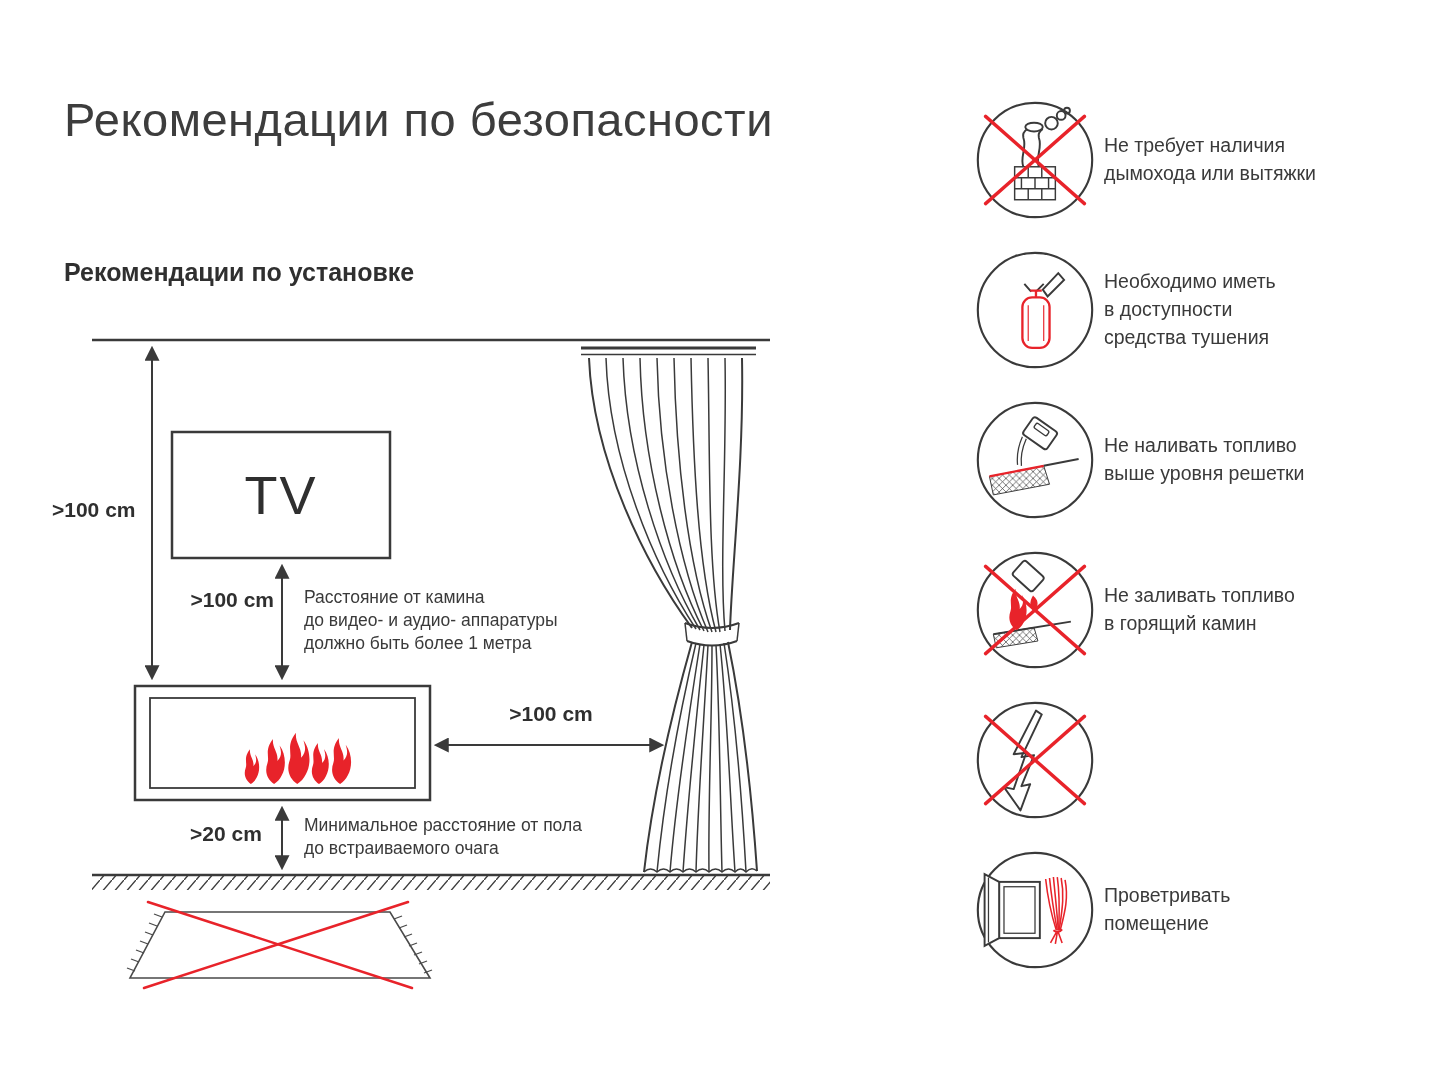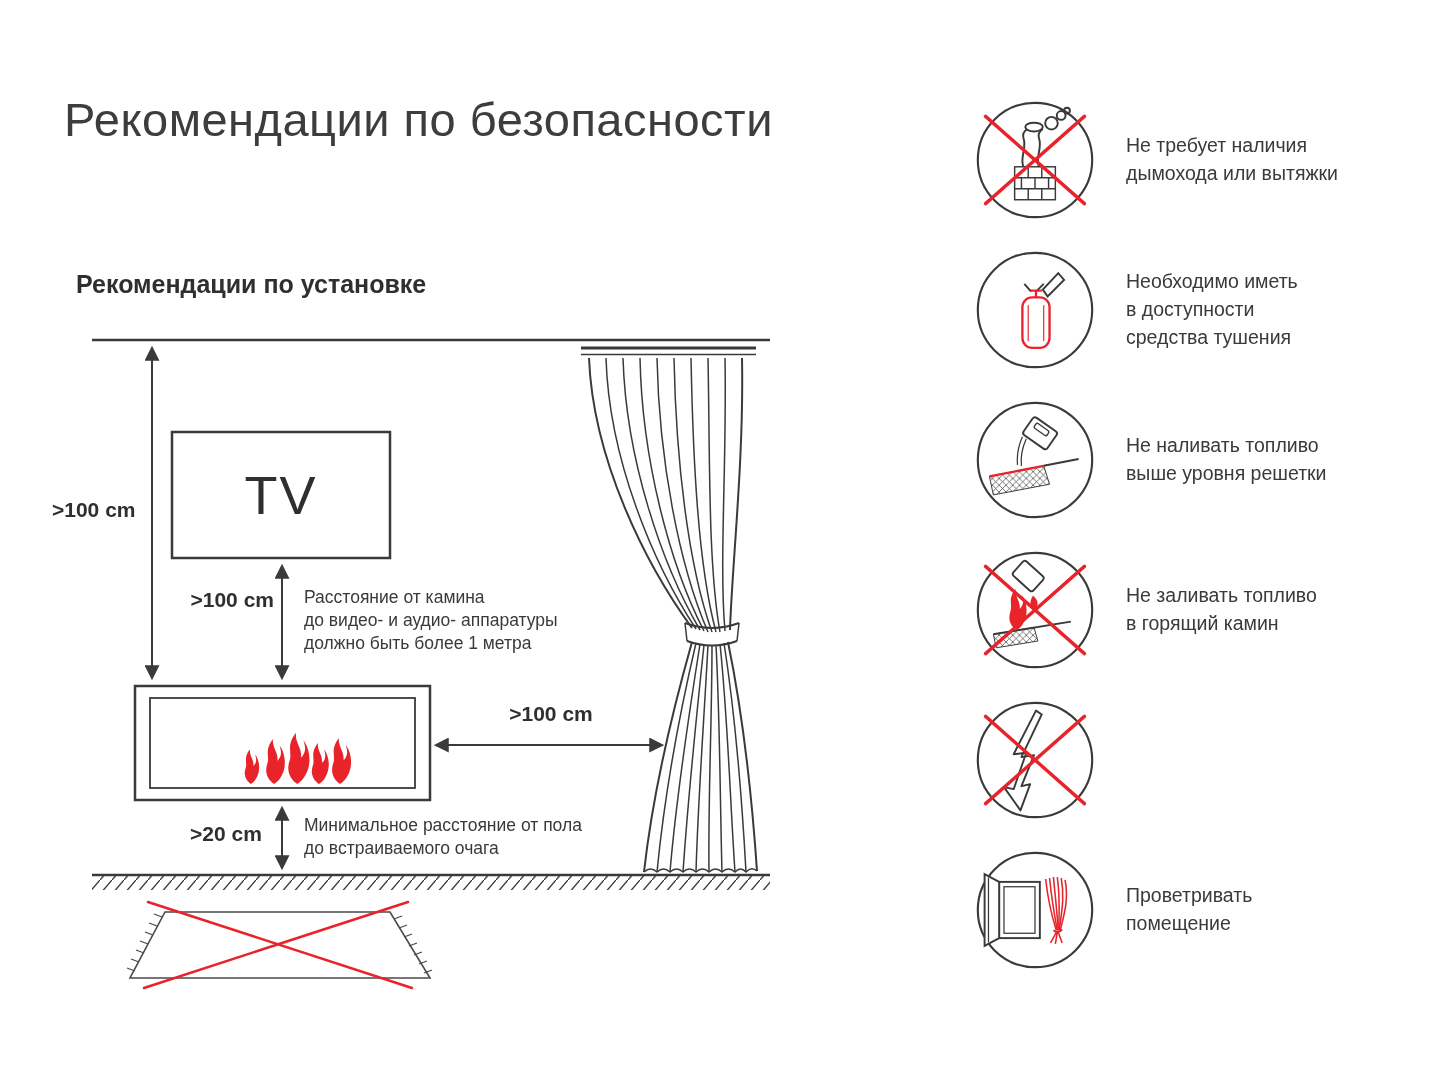--- a/index.html
+++ b/index.html
@@ -7,21 +7,21 @@
   .page {
     position:relative; width:1408px; height:1080px; overflow:hidden;
     background:#fff; color:#3a3a3a;
     font-family:"Liberation Sans", sans-serif;
   }
   .title {
     position:absolute; left:64px; top:92px; margin:0;
     font-size:47px; font-weight:300; letter-spacing:.5px; color:#3d3d3d;
   }
   .subtitle {
-    position:absolute; left:64px; top:258px; margin:12px;
+    position:absolute; left:64px; top:258px; margin:0;
     font-size:25px; font-weight:700; color:#2f2f2f;
   }
   .diagram { position:absolute; left:40px; top:320px; width:760px; height:700px; }
   .diagram > svg { position:absolute; left:0; top:0; }
   .tv-text {
     position:absolute; left:132px; top:112px; width:218px; height:126px;
     display:flex; align-items:center; justify-content:center;
     font-size:54px; font-weight:500; letter-spacing:2px; color:#2f2f2f;
   }
   .dlabel { position:absolute; font-weight:700; font-size:21px; color:#2f2f2f; }
@@ -29,21 +29,21 @@
   .dl-tv      { left:138px; top:268px; width:96px;  text-align:right; }
   .dl-curtain { left:452px; top:382px; width:118px; text-align:center; }
   .dl-floor   { left:138px; top:502px; width:96px;  text-align:center; }
   .dnote {
     position:absolute; font-size:17.5px; line-height:1.3;
     white-space:pre-line; color:#3a3a3a;
   }
   .dn-equipment { left:264px; top:266px; width:320px; }
   .dn-floor     { left:264px; top:494px; width:350px; }
   .safety { position:absolute; left:972px; top:85px; width:456px; }
-  .srow { display:flex; align-items:center; height:150px; gap:28px; }
+  .srow { display:flex; align-items:center; height:150px; gap:6px; }
   .sicon { width:126px; height:126px; flex:0 0 auto; }
   .slabel {
     margin:0; font-size:19.5px; line-height:1.42; white-space:pre-line; color:#3a3a3a;
   }
 </style>
 </head>
 <body>
 
 <div class="page">
 

